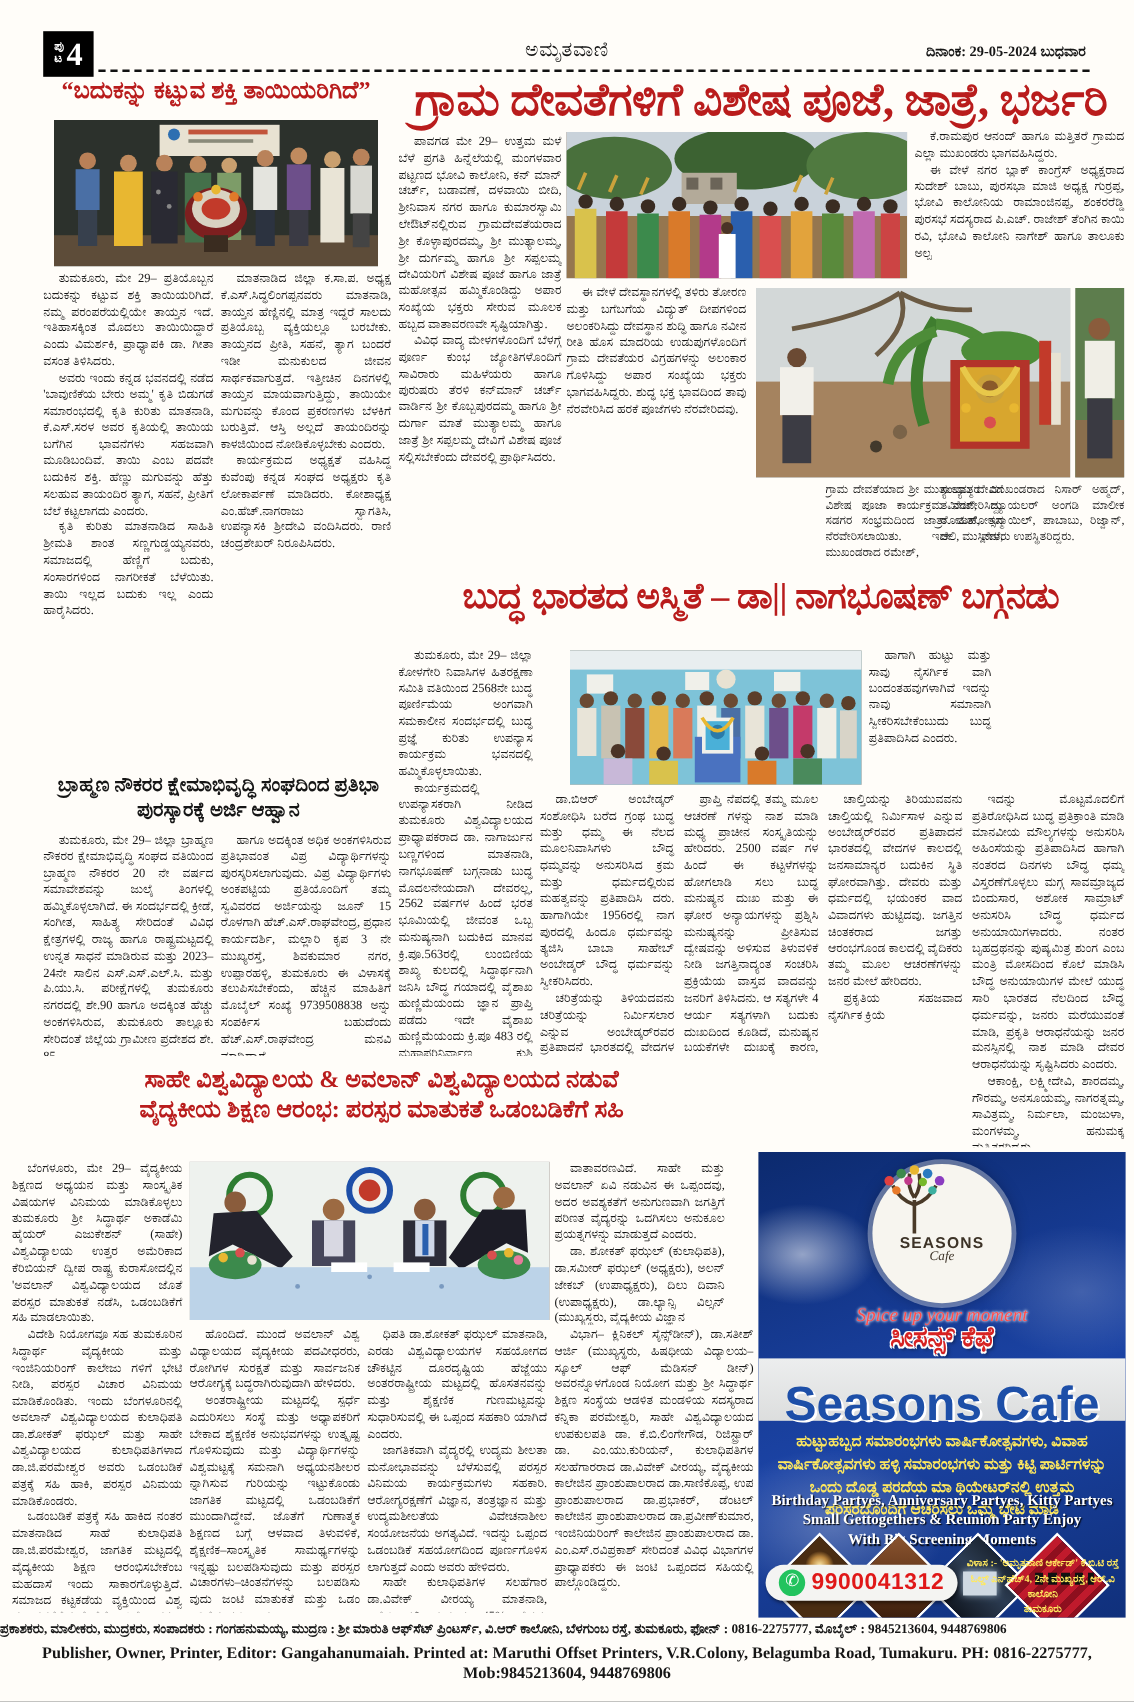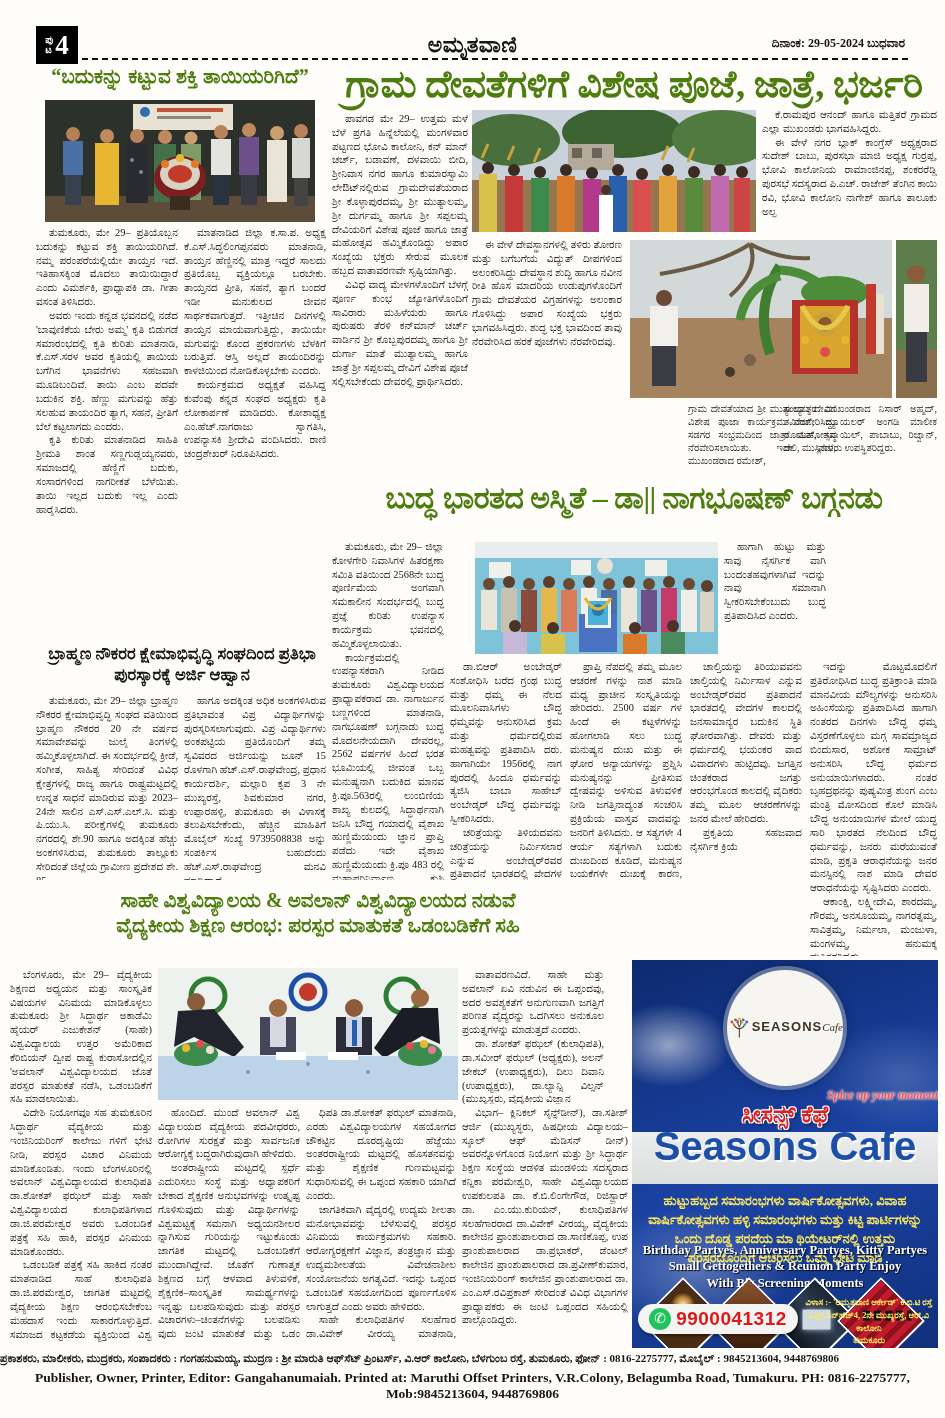--- a/index.html
+++ b/index.html
@@ -3,25 +3,25 @@
 <meta charset="utf-8">
 <style>
   html,body{margin:0;padding:0;background:#9a9a9a;}
   .page{position:relative;width:945px;height:1418px;margin:0 auto;background:#fffdf9;overflow:hidden;
         font-family:"Liberation Serif",serif;color:#161616;}
   
   .pagebox{position:absolute;left:36px;top:26px;width:42px;height:38px;background:#000;color:#fff;
            display:flex;align-items:center;justify-content:center;gap:2px;}
   .pagebox .pword{display:flex;flex-direction:column;font-size:10px;line-height:1;font-weight:bold;}
   .pagebox .pnum{font-size:27px;font-weight:bold;font-family:"Liberation Serif",serif;}
-  .masthead{position:absolute;left:0;top:32px;width:100%;text-align:center;font-size:22px;font-weight:bold;letter-spacing:.5px;}
+  .masthead{position:absolute;left:0;top:32px;width:100%;text-align:center;font-size:17px;font-weight:normal;letter-spacing:.5px;}
   .dateline{position:absolute;right:40px;top:36px;font-size:12px;font-weight:bold;}
   .headrule{position:absolute;left:82px;top:58px;width:826px;border-top:2px dashed #111;}
   
-  .hl{position:absolute;text-align:center;font-weight:bold;color:#4d7c0f;line-height:1.08;}
+  .hl{position:absolute;text-align:center;font-weight:bold;color:#b91c1c;line-height:1.08;}
   .hl1{left:30px;top:66px;width:300px;font-size:20px;}
   .hl2{left:330px;top:64px;width:608px;font-size:38px;letter-spacing:-.5px;}
   .hl3{left:330px;top:482px;width:608px;font-size:30px;letter-spacing:-.5px;}
   .hl4{left:6px;top:888px;width:624px;font-size:20px;line-height:1.25;}
   .subhl{position:absolute;left:36px;top:644px;width:292px;font-size:16.5px;font-weight:bold;text-align:center;line-height:1.25;}
   
   .col{position:absolute;overflow:hidden;text-align:justify;font-size:10.4px;line-height:1.33;}
   .col p{margin:0;text-indent:13px;}
   .cap{font-size:10px;line-height:1.3;}
   .cap p{text-indent:0;}
@@ -31,30 +31,30 @@
   
   .ad{position:absolute;left:632px;top:960px;width:306px;height:388px;overflow:hidden;
       background:
         radial-gradient(90px 60px at 12% 22%, rgba(255,255,255,.55), rgba(255,255,255,0) 70%),
         radial-gradient(120px 80px at 88% 30%, rgba(255,255,255,.18), rgba(255,255,255,0) 70%),
         radial-gradient(140px 90px at 20% 80%, rgba(255,255,255,.28), rgba(255,255,255,0) 70%),
         linear-gradient(160deg,#0c2a6e 0%,#173c96 38%,#1b43a4 55%,#10307b 100%);
       text-align:center;color:#fff;}
   .ad-logo{position:absolute;left:50%;top:10px;transform:translateX(-50%);width:116px;height:116px;border-radius:50%;
            background:#f7f5ef;box-shadow:0 0 0 4px rgba(255,255,255,.35), 0 0 14px rgba(0,0,0,.4);
-           display:flex;flex-direction:row;align-items:center;justify-content:flex-start;}
+           display:flex;flex-direction:column;justify-content:flex-start;}
   .ad-logo .lg-name{font-family:"Liberation Sans",sans-serif;font-weight:bold;font-size:13px;color:#3d3327;letter-spacing:1px;margin-top:-4px;}
   .ad-logo .lg-cafe{font-style:italic;font-size:11px;color:#3d3327;margin-top:-2px;}
-  .ad-tag{position:absolute;left:0;top:128px;width:100%;font-style:italic;font-size:12px;color:#ff4d4d;
-          text-shadow:0 0 2px #fff,0 0 3px #fff;font-weight:bold;text-align:right;}
+  .ad-tag{position:absolute;left:0;top:128px;width:100%;font-style:italic;font-size:16px;color:#ff4d4d;
+          text-shadow:0 0 2px #fff,0 0 3px #fff;font-weight:normal;}
   .ad-kntitle{position:absolute;left:0;top:142px;width:100%;font-size:23px;font-weight:bold;color:#d62222;
               text-shadow:-1px -1px 0 #fff,1px -1px 0 #fff,-1px 1px 0 #fff,1px 1px 0 #fff,2px 2px 3px rgba(0,0,0,.5);}
   .ad-band{position:absolute;left:0;top:172px;width:100%;height:52px;
            background:linear-gradient(180deg,rgba(245,245,242,.96),rgba(228,228,224,.96));}
-  .ad-en{position:absolute;left:0;top:164px;width:100%;font-family:"Liberation Sans",sans-serif;
+  .ad-en{position:absolute;left:0;top:188px;width:100%;font-family:"Liberation Sans",sans-serif;
          font-size:40px;font-weight:bold;color:#1d4fa8;text-shadow:2px 2px 0 #fff;}
   .ad-knbody{position:absolute;left:8px;top:232px;width:290px;font-size:13px;line-height:1.45;font-weight:bold;color:#ffe95e;}
   .ad-enlines{position:absolute;left:4px;top:282px;width:298px;font-size:12.5px;font-weight:bold;line-height:1.3;color:#fff;
               text-shadow:1px 1px 1px #000;}
   .ad-enlines p{margin:0;}
   .diamonds{position:absolute;left:0;top:318px;width:100%;height:96px;}
   .dia{position:absolute;top:14px;width:58px;height:58px;transform:rotate(45deg);box-shadow:0 0 0 2px #fff;overflow:hidden;}
   .dia.d1{left:22px;background:radial-gradient(12px 12px at 30% 30%,#ffe9a8,#b9853d 60%,#4a2d12);}
   .dia.d2{left:88px;background:linear-gradient(135deg,#8a542f 0%,#5e3318 50%,#2b1406 100%);}
   .dia.d3{left:154px;background:linear-gradient(180deg,#1c2633 0%,#2c3c52 40%,#121822 100%);}

